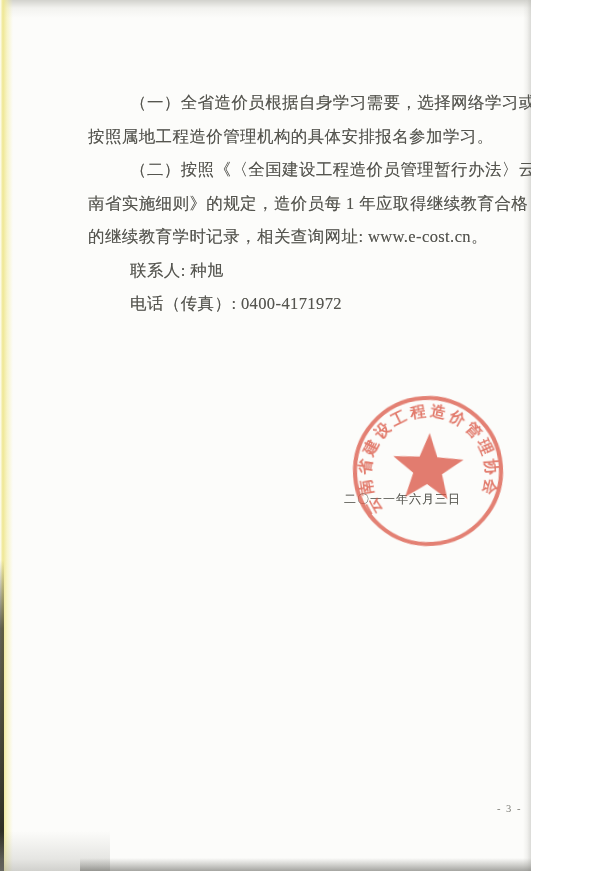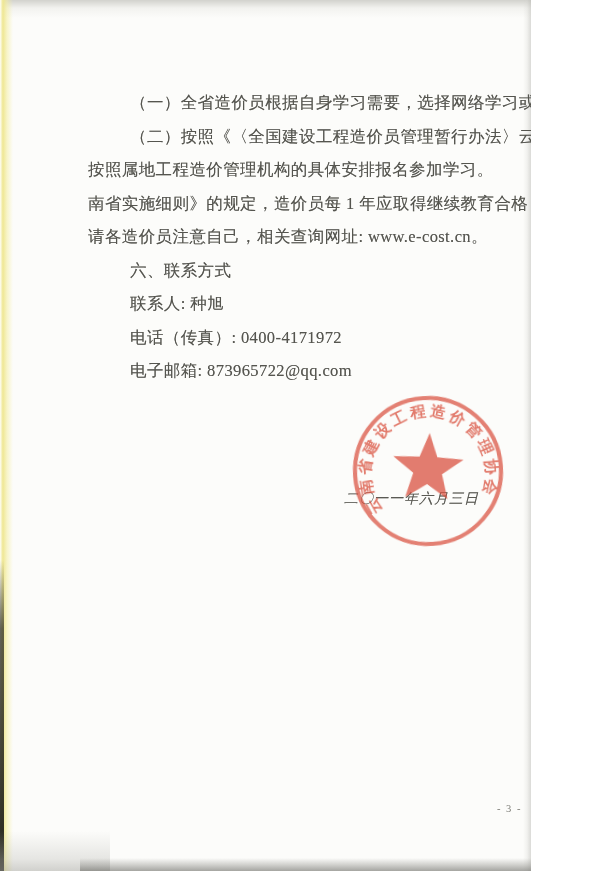--- a/index.html
+++ b/index.html
@@ -57,28 +57,27 @@
     line-height: 33.5px;
     white-space: nowrap;
     text-shadow: 0 0 0.6px rgba(90,90,85,0.55);
   }
   .doc-body p.indent { padding-left: 42px; }
   
   .issue-date {
     position: absolute;
     left: 344px;
     top: 487px;
-    font-size: 14px;
+    font-size: 12px;
     letter-spacing: 1px;
     line-height: 24px;
     color: #5a5a54;
     white-space: nowrap;
     text-shadow: 0 0 0.6px rgba(90,90,85,0.5);
     z-index: 2;
-    font-style: italic;
   }
   
   .seal {
     position: absolute;
     left: 349px;
     top: 392px;
     width: 158px;
     height: 158px;
     z-index: 3;
     opacity: 0.82;
@@ -107,28 +106,26 @@
 
   <div class="edge edge-top"></div>
   <div class="edge edge-left-yellow"></div>
   <div class="edge edge-left-dark"></div>
   <div class="edge edge-right"></div>
   <div class="edge edge-bottom-left"></div>
   <div class="edge edge-bottom"></div>
 
   <div class="doc-body">
     <p class="line indent">（一）全省造价员根据自身学习需要，选择网络学习或</p>
+    <p class="line">按照属地工程造价管理机构的具体安排报名参加学习。</p>
     <p class="line indent">（二）按照《〈全国建设工程造价员管理暂行办法〉云</p>
-    <p class="line">按照属地工程造价管理机构的具体安排报名参加学习。</p>
     <p class="line">南省实施细则》的规定，造价员每 1 年应取得继续教育合格</p>
-    <p class="line">请各造价员注意自己，相关查询网址: www.e-cost.cn。</p>
-    <p class="line indent">六、联系方式</p>
+    <p class="line">的继续教育学时记录，相关查询网址: www.e-cost.cn。</p>
     <p class="line indent">联系人: 种旭</p>
     <p class="line indent">电话（传真）: 0400-4171972</p>
-    <p class="line indent">电子邮箱: 873965722@qq.com</p>
   </div>
 
   <div class="issue-date">二〇一一年六月三日</div>
 
   <svg class="seal" viewBox="0 0 158 158" xmlns="http://www.w3.org/2000/svg">
     <defs>
       <path id="sealArc" d="M 32.2 116.5 A 58 58 0 1 1 125.8 116.5" fill="none"></path>
       <filter id="sealBlur" x="-10%" y="-10%" width="120%" height="120%">
         <feGaussianBlur stdDeviation="0.55"></feGaussianBlur>
       </filter>

